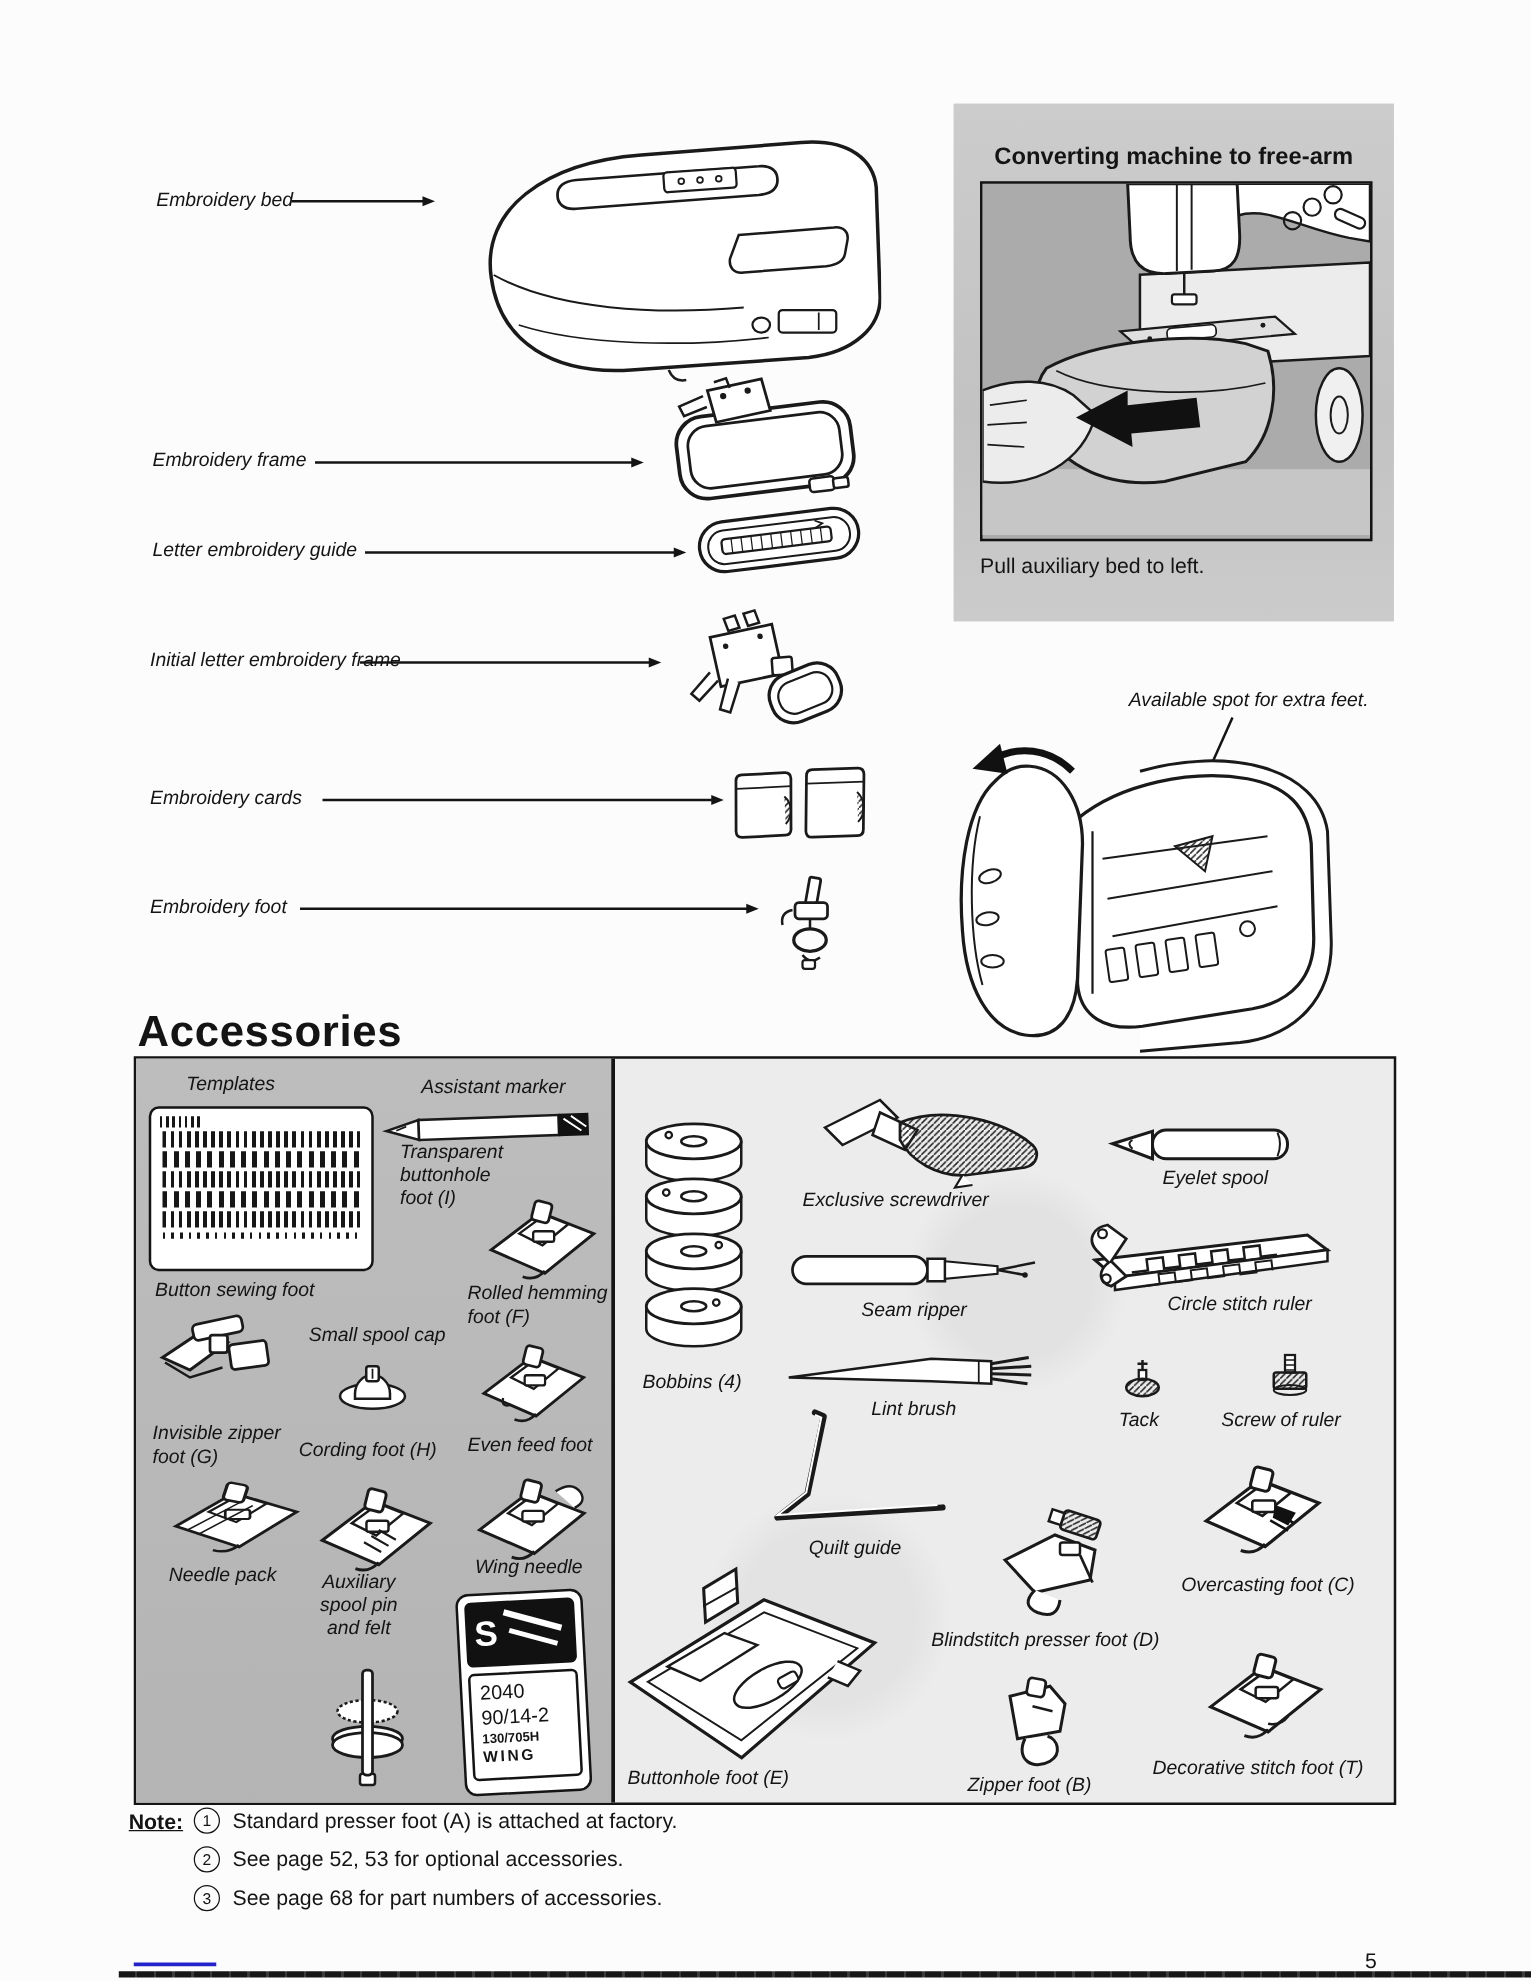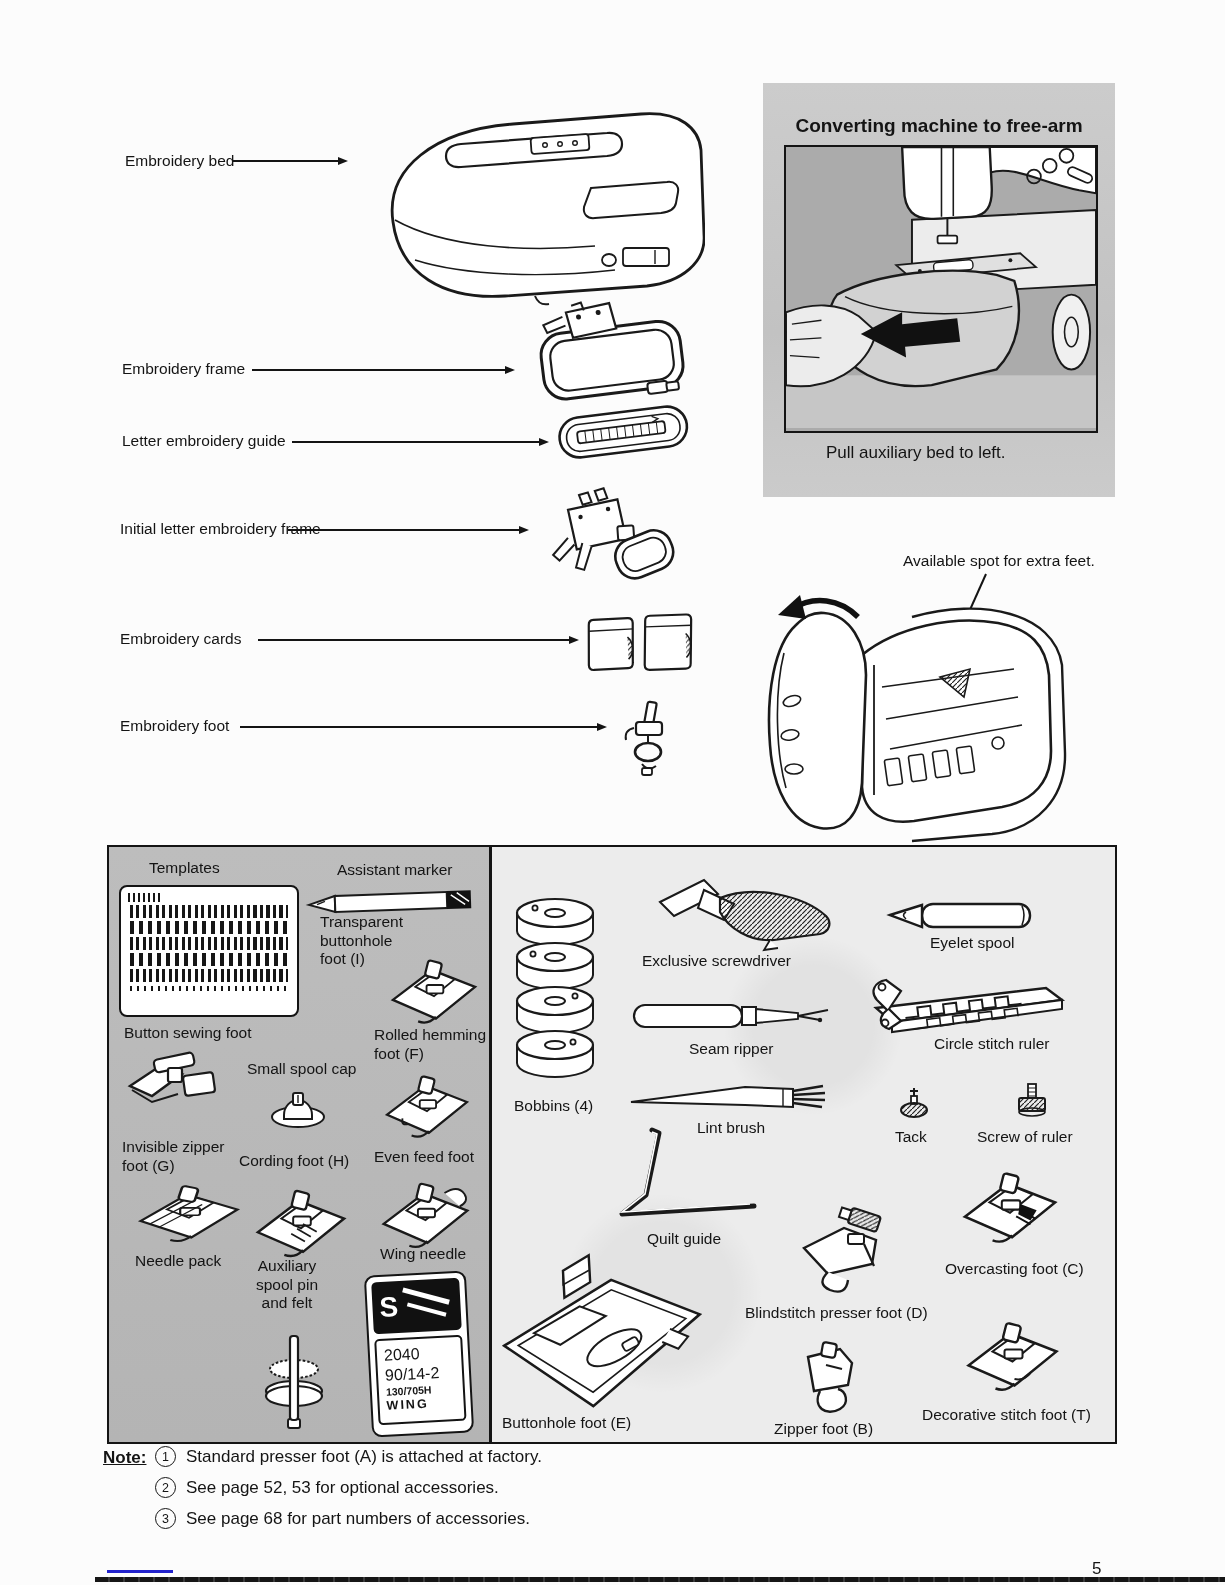--- a/index.html
+++ b/index.html
@@ -1,31 +1,31 @@
 <!DOCTYPE html>
 <html><head>
 <meta charset="utf-8">
 <style>
   html,body{margin:0;padding:0;background:#9a9a9a;}
   .page{position:relative;width:1225px;height:1585px;background:#fcfcfc;
         font-family:"Liberation Sans", sans-serif;color:#141414;overflow:hidden;}
-  .lbl{position:absolute;font-size:15.5px;line-height:1.2;white-space:nowrap;}
+  .lbl{position:absolute;font-size:15.5px;line-height:1.2;white-space:nowrap;font-style:italic;}
   .pre{white-space:pre-line;}
   .ctr{text-align:center;}
   .leader{position:absolute;border-top:2px solid #141414;height:0;}
   .leader::after{content:'';position:absolute;right:-9px;top:-5.5px;width:0;height:0;
         border-left:10px solid #141414;border-top:4.5px solid transparent;border-bottom:4.5px solid transparent;}
   .ill{position:absolute;}
   .ill svg{display:block;width:100%;height:100%;}
   
   .fa-panel{position:absolute;left:763px;top:83px;width:352px;height:414px;background:#c7c7c7;
         background-image:linear-gradient(180deg,#cccccc 0%,#c2c2c2 60%,#cbcbcb 100%);}
   .fa-title{position:absolute;left:0;top:32px;width:100%;text-align:center;font-size:19px;font-weight:bold;}
   .fa-photo{position:absolute;left:21px;top:62px;width:310px;height:284px;border:2.5px solid #141414;background:#ababab;}
-  .fa-caption{position:absolute;left:21px;top:360px;font-size:17px;margin-left:42px;}
+  .fa-caption{position:absolute;left:21px;top:360px;font-size:17px;}
   
   .acc-head{position:absolute;left:110px;top:806px;font-size:35px;font-weight:bold;letter-spacing:.5px;}
   .acc-box{position:absolute;left:107px;top:845px;width:1006px;height:595px;border:2.5px solid #141414;background:#ececec;
         background-image:radial-gradient(circle at 70% 30%,rgba(0,0,0,.045) 0 60px,transparent 90px),
                          radial-gradient(circle at 55% 75%,rgba(0,0,0,.04) 0 70px,transparent 100px);}
   .acc-left{position:absolute;left:0;top:0;width:380px;height:100%;background:#b9b9b9;
         background-image:linear-gradient(180deg,#bdbdbd,#b4b4b4);}
   .acc-div{position:absolute;left:380px;top:0;width:3px;height:100%;background:#141414;}
   
   .tcard{position:absolute;left:10px;top:38px;width:180px;height:132px;background:#fff;border:2.5px solid #141414;border-radius:8px;padding:6px 7px;box-sizing:border-box;}
@@ -251,20 +251,21 @@
       <rect x="148" y="172" width="15" height="26" rx="2" transform="rotate(-8 155 185)" fill="none" stroke="#1a1a1a" stroke-width="1.6"></rect>
       <rect x="172" y="168" width="15" height="26" rx="2" transform="rotate(-8 179 181)" fill="none" stroke="#1a1a1a" stroke-width="1.6"></rect>
       <rect x="196" y="164" width="15" height="26" rx="2" transform="rotate(-8 203 177)" fill="none" stroke="#1a1a1a" stroke-width="1.6"></rect>
       <polygon points="178,94 208,86 202,114" fill="url(#hatch)" stroke="#1a1a1a" stroke-width="1.6"></polygon>
       <circle cx="236" cy="160" r="6" fill="none" stroke="#1a1a1a" stroke-width="1.6"></circle>
       <path d="M96,34 C78,16 52,12 30,26" fill="none" stroke="#111" stroke-width="5.5"></path>
       <polygon points="38,12 16,32 44,36" fill="#111"></polygon>
     </svg>
   </div>
 
+  <div class="acc-head">Accessories</div>
 
   <div class="acc-box">
     <div class="acc-left"></div>
     <div class="acc-div"></div>
 
     <div class="lbl" style="left:40px;top:12px">Templates</div>
     <div class="tcard">
       <div class="tmini"></div>
       <div class="trow"></div>
         <div class="trow alt"></div>

